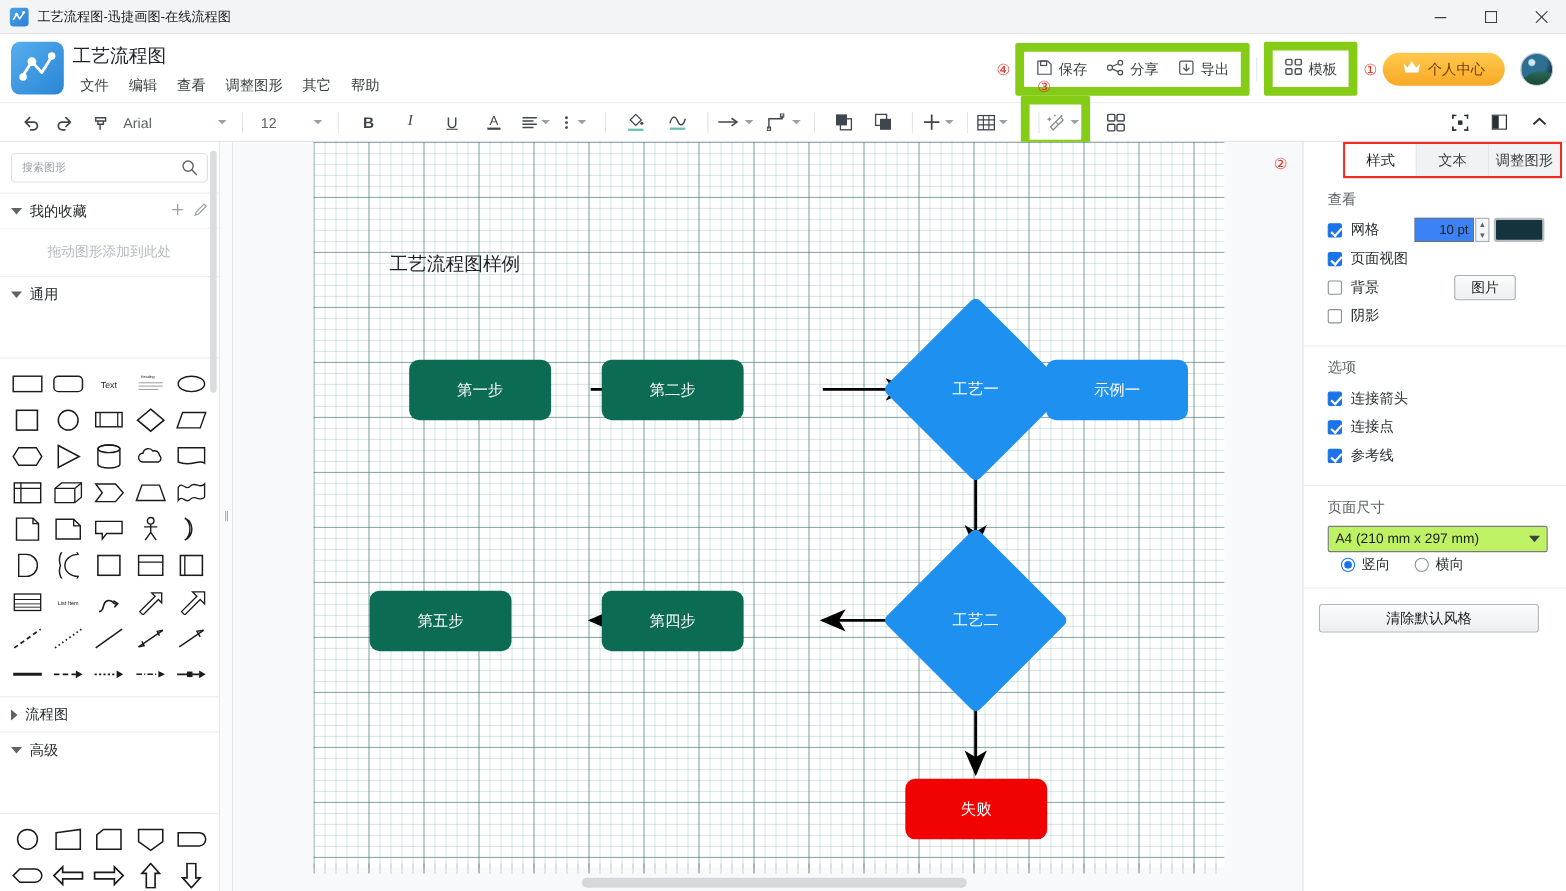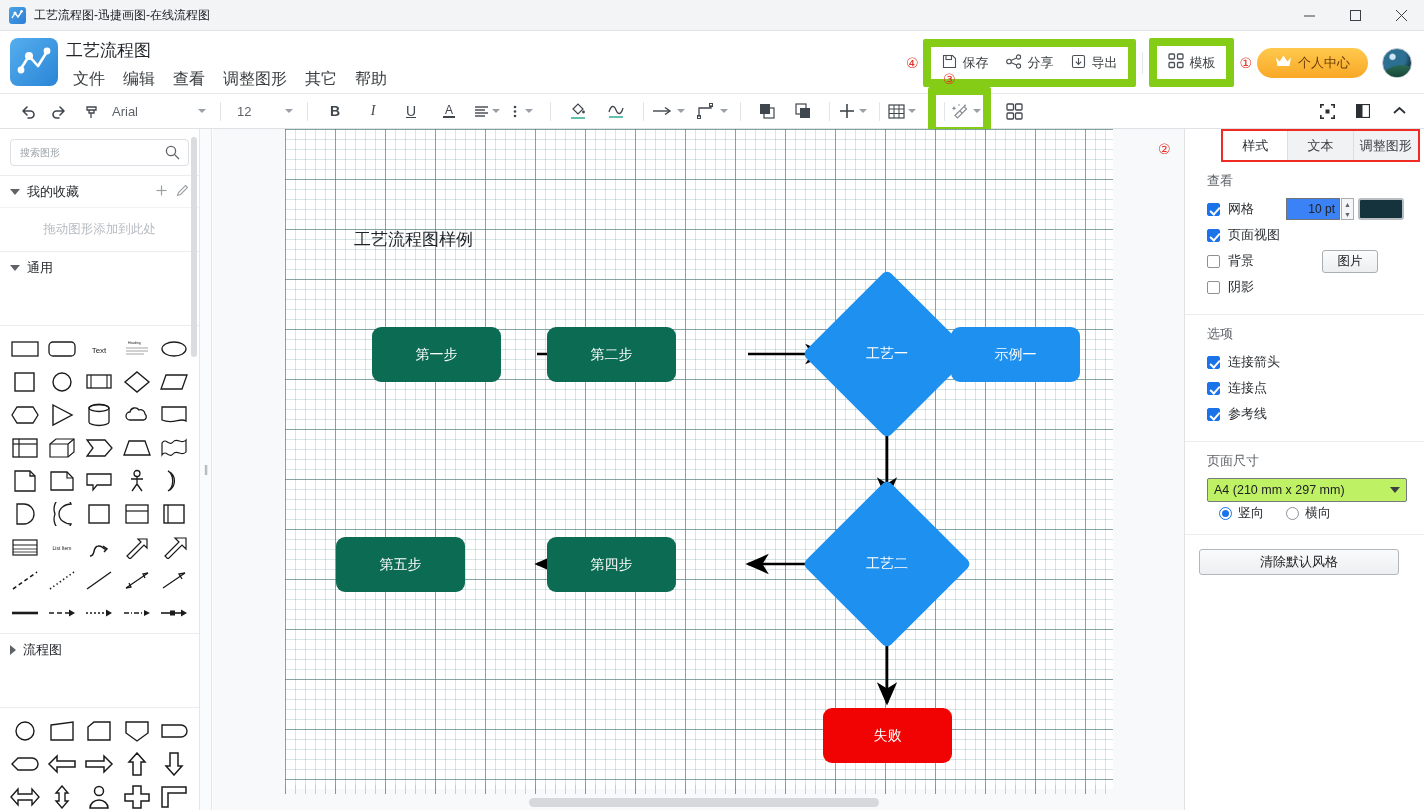--- a/index.html
+++ b/index.html
@@ -42,21 +42,21 @@
     border-radius: 8px; background: linear-gradient(135deg,#55aeee,#2a85d6);
   }
   .brand-logo svg { position: absolute; left: 6px; top: 6px; }
   .doc-title {
     position: absolute; left: 66px; top: 8px; font-size: 17px; color: #1f2328;
   }
   .menubar {
     position: absolute; left: 64px; top: 36px; display: flex; gap: 0px;
   }
   .menubar .mi {
-    font-size: 16px; color: #3c4043; padding: 2px 9px; cursor: default;
+    font-size: 13px; color: #3c4043; padding: 2px 9px; cursor: default;
     white-space: nowrap;
   }
 
   
   .hdr-right { position: absolute; right: 0; top: 0; height: 63px; display: flex; align-items: center; }
   .marker {
     font-size: 14px; color: #e8342a; margin: 0 5px; line-height: 1;
     display: inline-flex; align-items: center;
   }
   .redbox { border: 8px solid #84cc16; border-radius: 2px; padding: 3px 2px; display: flex; align-items: center; }
@@ -853,20 +853,24 @@
             <rect x="11" y="9.5" width="5" height="5" fill="#1b1b1b"></rect>
             <polygon points="22,8.5 28,12 22,15.5" fill="#1b1b1b"></polygon>
           </svg>
         </div>
       </div>
 
     <div class="sect-head">
       <span class="tri closed"></span>
       <span>流程图</span>
     </div>
+    <div class="sect-head">
+      <span class="tri open"></span>
+      <span>高级</span>
+    </div>
     <div class="shapegrid" id="advanced-grid">
         <div class="shape-cell">
           <svg width="30" height="24" viewBox="0 0 30 24">
             <circle cx="15" cy="12" r="9" fill="none" stroke="#1b1b1b" stroke-width="1.4"></circle>
           </svg>
         </div>
         <div class="shape-cell">
           <svg width="30" height="24" viewBox="0 0 30 24">
             <path d="M4 6 L26 3 V21 H4 Z" fill="none" stroke="#1b1b1b" stroke-width="1.4"></path>
           </svg>

